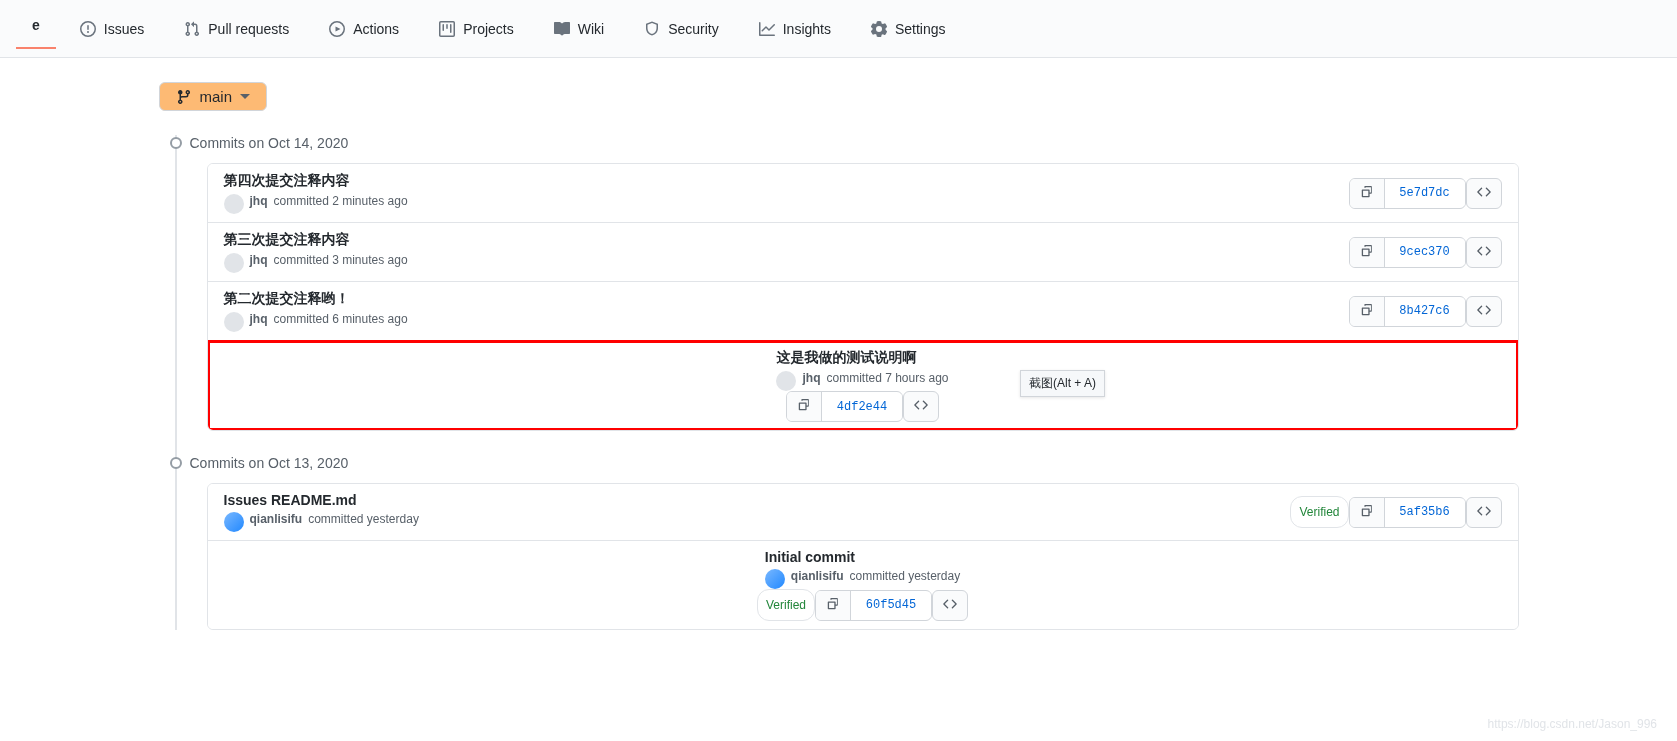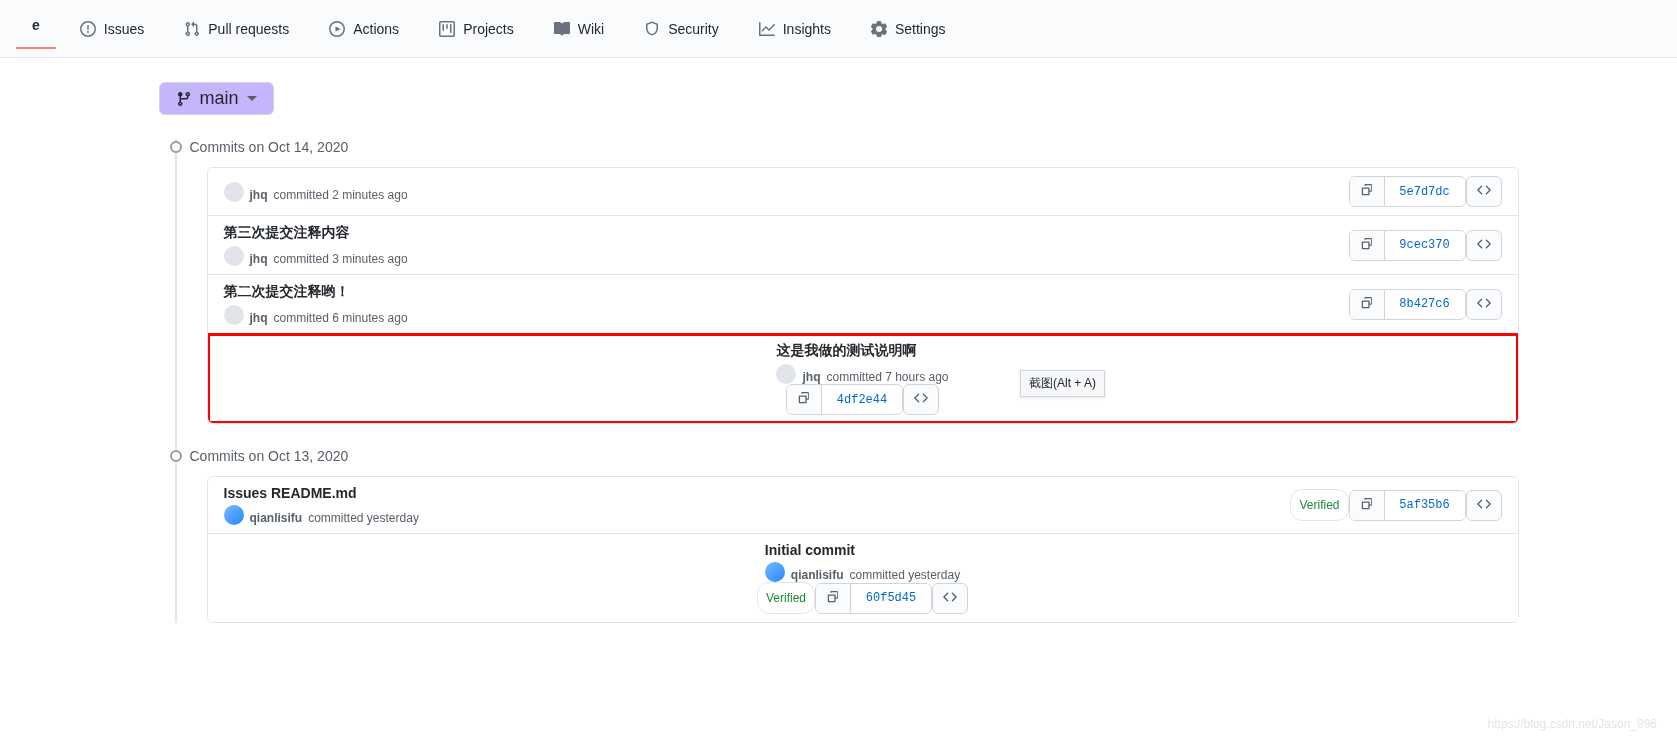--- a/index.html
+++ b/index.html
@@ -8,39 +8,39 @@
 
 .tabnav { border-bottom: 1px solid #e1e4e8; background: #fafbfc; display: flex; align-items: center; padding: 0 16px; height: 58px; gap: 8px; }
 .tabnav-item { display: flex; align-items: center; gap: 8px; padding: 8px 16px; color: #24292e; cursor: pointer; font-size: 14px; }
 .tabnav-item svg { fill: #6a737d; }
 .tabnav-code { border-bottom: 2px solid #f9826c; padding-bottom: 14px; margin-bottom: -1px; font-weight: 600; }
 
 
 .container { max-width: 1480px; margin: 0 auto; padding: 24px 60px 24px 60px; }
 
 
-.branch-select { display: inline-flex; align-items: center; gap: 8px; padding: 5px 16px; border: 1px solid #d1d5da; border-radius: 6px; background: #c4b5fd; cursor: pointer; font-size: 18px; font-weight: 500; }
+.branch-select { display: inline-flex; align-items: center; gap: 8px; padding: 5px 16px; border: 1px solid #d1d5da; border-radius: 6px; background: #fdba74; cursor: pointer; font-size: 15px; font-weight: 500; }
 .branch-select svg { fill: #24292e; }
 
 
 .timeline { margin-top: 24px; position: relative; }
 .timeline::before { content: ''; position: absolute; left: 16px; top: 0; bottom: 0; width: 2px; background: #e1e4e8; }
 .timeline-group { position: relative; margin-bottom: 24px; }
 .timeline-group-header { display: flex; align-items: center; gap: 8px; margin-bottom: 12px; color: #586069; }
 .timeline-dot { width: 12px; height: 12px; border: 2px solid #959da5; border-radius: 50%; background: #fff; margin-left: 11px; z-index: 1; position: relative; }
 .timeline-group-title { font-size: 14px; color: #586069; }
 
 
 .commit-list { margin-left: 48px; border: 1px solid #e1e4e8; border-radius: 6px; overflow: hidden; }
 .commit-item { display: flex; align-items: center; justify-content: space-between; padding: 8px 16px; border-bottom: 1px solid #e1e4e8; background: #fff; }
 .commit-item:last-child { border-bottom: none; flex-direction: column; }
 .commit-item.highlighted { outline: 3px solid #ff0000; outline-offset: -2px; position: relative; z-index: 5; }
 .commit-left { flex: 1; }
 .commit-title { font-weight: 600; color: #24292e; font-size: 14px; margin-bottom: 4px; }
-.commit-meta { display: flex; align-items: flex-end; gap: 6px; font-size: 12px; color: #586069; }
+.commit-meta { display: flex; align-items: flex-start; gap: 6px; font-size: 12px; color: #586069; }
 .avatar { width: 20px; height: 20px; border-radius: 50%; background: #e1e4e8; display: inline-block; }
 .avatar.user2 { background: linear-gradient(135deg, #79b8ff, #2188ff); }
 .commit-author { font-weight: 600; color: #586069; }
 .commit-right { display: flex; align-items: center; gap: 0; }
 .verified-badge { display: inline-block; padding: 8px 8px; border: 1px solid #e1e4e8; border-radius: 12px; color: #22863a; font-size: 12px; font-weight: 500; }
 .commit-hash-group { display: flex; align-items: center; border: 1px solid #d1d5da; border-radius: 6px; overflow: hidden; }
 .copy-btn { padding: 6px 10px; background: #fafbfc; border: none; border-right: 1px solid #d1d5da; cursor: pointer; display: flex; align-items: center; }
 .copy-btn svg { fill: #586069; }
 .commit-hash { padding: 6px 14px; color: #0366d6; font-family: SFMono-Regular, Consolas, "Liberation Mono", Menlo, monospace; font-size: 12px; cursor: pointer; background: #fff; min-width: 80px; text-align: center; }
 .browse-btn { padding: 6px 10px; border: 1px solid #d1d5da; border-radius: 6px; background: #fafbfc; cursor: pointer; display: flex; align-items: center; }
@@ -123,20 +123,21 @@
   
   <div class="timeline" id="timeline-root">
       <div class="timeline-group">
         <div class="timeline-group-header">
           <div class="timeline-dot"></div>
           <div class="timeline-group-title">Commits on Oct 14, 2020</div>
         </div>
         <div class="commit-list">
           <div class="commit-item">
             <div class="commit-left">
+              <div class="commit-title">第四次提交注释内容</div>
               <div class="commit-meta">
                 <span class="avatar "></span>
                 <span class="commit-author">jhq</span>
                 <span>committed 2 minutes ago</span>
               </div>
             </div>
             <div class="commit-right">
               <div class="commit-hash-group">
                 <button class="copy-btn">
                   <span><svg width="14" height="14" viewBox="0 0 16 16">

